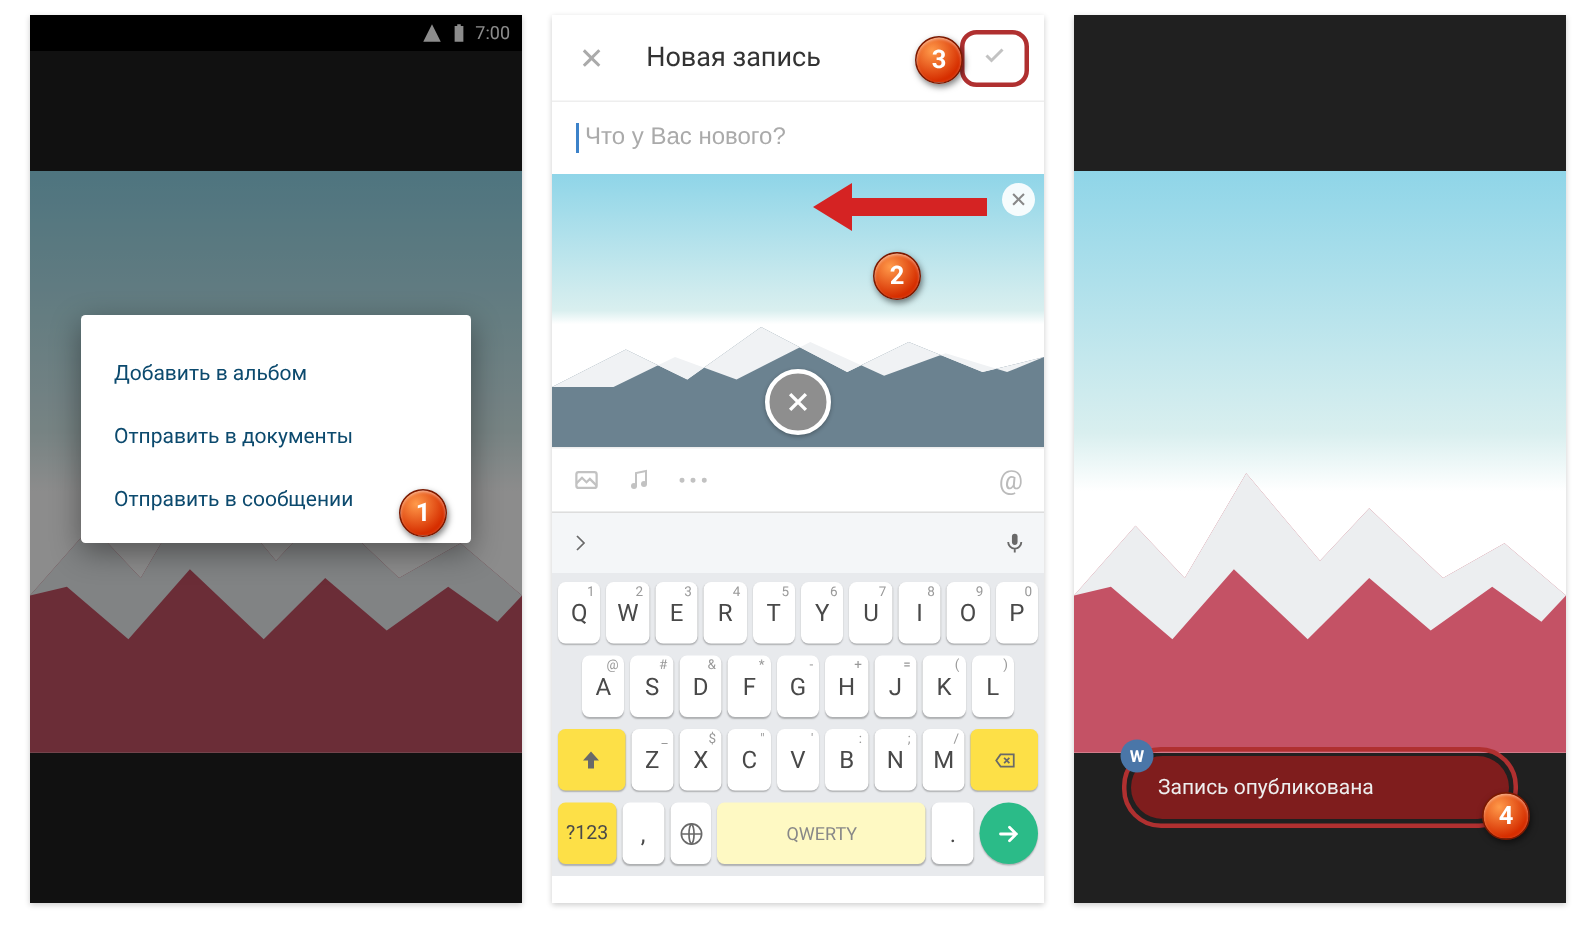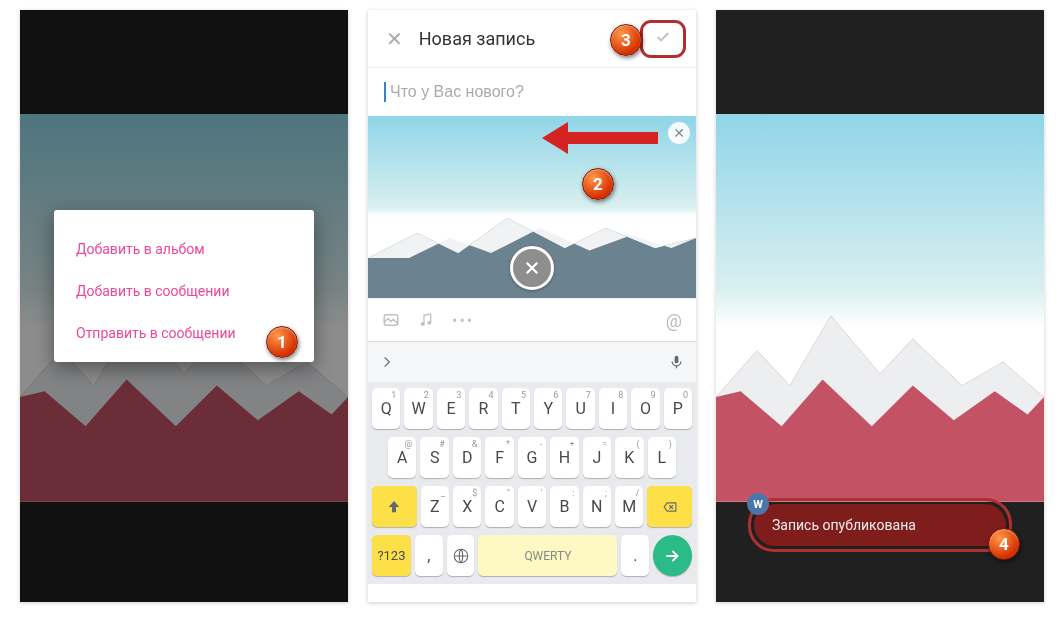--- a/index.html
+++ b/index.html
@@ -6,28 +6,28 @@
 .row{display:flex;gap:20px}
 .phone{width:328px;height:592px;background:#202020;position:relative;overflow:hidden;box-shadow:0 1px 4px rgba(0,0,0,.2)}
 
 .statusbar{height:24px;background:#000;color:#fff;display:flex;justify-content:flex-end;align-items:center;padding:0 8px;font-size:12px;gap:4px}
 .statusbar svg{width:14px;height:14px;fill:#fff}
 .mountain{position:absolute;left:0;right:0;top:104px;height:388px;background:linear-gradient(#8fd5e8,#d9efef 45%,#fff 55%);overflow:hidden}
 .mountain svg{position:absolute;bottom:0;width:100%;height:60%}
 .dimmer{position:absolute;inset:0;background:rgba(0,0,0,.45)}
 .sheet{position:absolute;left:34px;right:34px;top:200px;background:#fff;border-radius:3px;box-shadow:0 6px 20px rgba(0,0,0,.4);padding:18px 0 8px}
 .sheet-title{font-size:17px;font-weight:500;color:#222;padding:0 22px 12px}
-.sheet-item{font-size:14px;color:#ec4899;padding:13px 22px;cursor:pointer}
+.sheet-item{font-size:14px;color:#0c4a6e;padding:13px 22px;cursor:pointer}
 .highlight-box{border:3px solid #b03030;border-radius:14px;padding:10px 19px!important;margin:0 3px}
 .badge{position:absolute;width:30px;height:30px;border-radius:50%;background:radial-gradient(circle at 35% 30%,#ff9a4a,#d62e00 70%);color:#fff;font-weight:700;font-size:17px;display:flex;align-items:center;justify-content:center;box-shadow:1px 2px 4px rgba(0,0,0,.5),inset 0 1px 2px rgba(255,255,255,.5);border:1px solid #7a1900}
 
 .white-full{position:absolute;inset:0;background:#fff;display:flex;flex-direction:column}
 .topbar{height:57px;display:flex;align-items:center;padding:0 10px;border-bottom:1px solid #eee}
 .topbar .close{color:#aaa;font-size:20px;padding:8px;cursor:pointer}
-.topbar .title{font-size:18px;color:#333;margin-left:8px;flex:1}
+.topbar .title{font-size:18px;color:#333;margin-left:20px;flex:1}
 .check-btn{border:3px solid #b03030;border-radius:11px;padding:6px 10px;color:#bbb;cursor:pointer}
 .input-line{padding:14px 16px;display:flex;align-items:center}
 .input-line input{border:0;outline:0;font-size:16px;flex:1;color:#333}
 .input-line input::placeholder{color:#aaa}
 .cursor-bar{width:2px;height:20px;background:#3c82c9;margin-right:2px}
 .preview{position:relative;height:182px;background:linear-gradient(#8fd5e8,#d9efef 50%,#fff 55%)}
 .preview svg.pmtn{position:absolute;bottom:0;width:100%;height:55%}
 .x-chip{position:absolute;top:6px;right:6px;width:22px;height:22px;border-radius:50%;background:rgba(255,255,255,.9);display:flex;align-items:center;justify-content:center;color:#888;font-size:14px;cursor:pointer}
 .x-big{position:absolute;bottom:8px;left:50%;transform:translateX(-50%);width:38px;height:38px;border-radius:50%;background:#8e8e8e;display:flex;align-items:center;justify-content:center;color:#fff;cursor:pointer;border:3px solid #fff;box-shadow:0 1px 3px rgba(0,0,0,.3)}
 .attach-bar{height:42px;display:flex;align-items:center;padding:0 14px;gap:18px;color:#bbb;border-top:1px solid #eee}
@@ -49,30 +49,39 @@
 .toast-wrap{position:absolute;left:32px;right:32px;bottom:50px;border:3px solid #b03030;border-radius:26px;padding:3px}
 .toast{background:#7f1d1d;border-radius:22px;padding:13px 18px;color:#eee;font-size:14px;display:flex;align-items:center;gap:4px}
 .vk-ic{position:absolute;width:22px;height:22px;border-radius:50%;background:#4a76a8;color:#fff;font-size:11px;font-weight:700;display:flex;align-items:center;justify-content:center;top:-8px;left:-4px}
 </style>
 </head>
 <body>
 
 <div class="row">
 
 <div class="phone">
+  <div class="statusbar">
+    <svg viewBox="0 0 24 24">
+          <path d="M2 22h20L12 2z"></path>
+        </svg>
+    <svg viewBox="0 0 24 24">
+          <path d="M7 4h10v18H7zM10 2h4v2h-4z"></path>
+        </svg>
+    <span>7:00</span>
+  </div>
   <div class="mountain">
     <svg viewBox="0 0 400 200" preserveAspectRatio="none">
           <path fill="#c45265" d="M0 200V110l50-40 40 30 50-60 60 50 40-30 60 40 50-20 50 30v90z"></path>
           <path fill="#eceef0" d="M0 110l50-40 40 30 50-60 60 50 40-30 60 40 50-20 50 30-20 15-40-20-50 25-50-30-50 35-60-40-50 40-50-30z"></path>
         </svg>
   </div>
   <div class="dimmer"></div>
   <div class="sheet">
     <div class="sheet-item">Добавить в альбом</div>
-    <div class="sheet-item">Добавить в сообщении</div>
+    <div class="sheet-item">Отправить в документы</div>
     <div class="sheet-item">Отправить в сообщении</div>
   </div>
   <div class="badge" style="top:316px;right:50px">1</div>
 </div>
 
 <div class="phone">
   <div class="white-full">
     <div class="topbar">
       <span class="close">✕</span>
       <span class="title">Новая запись</span>

